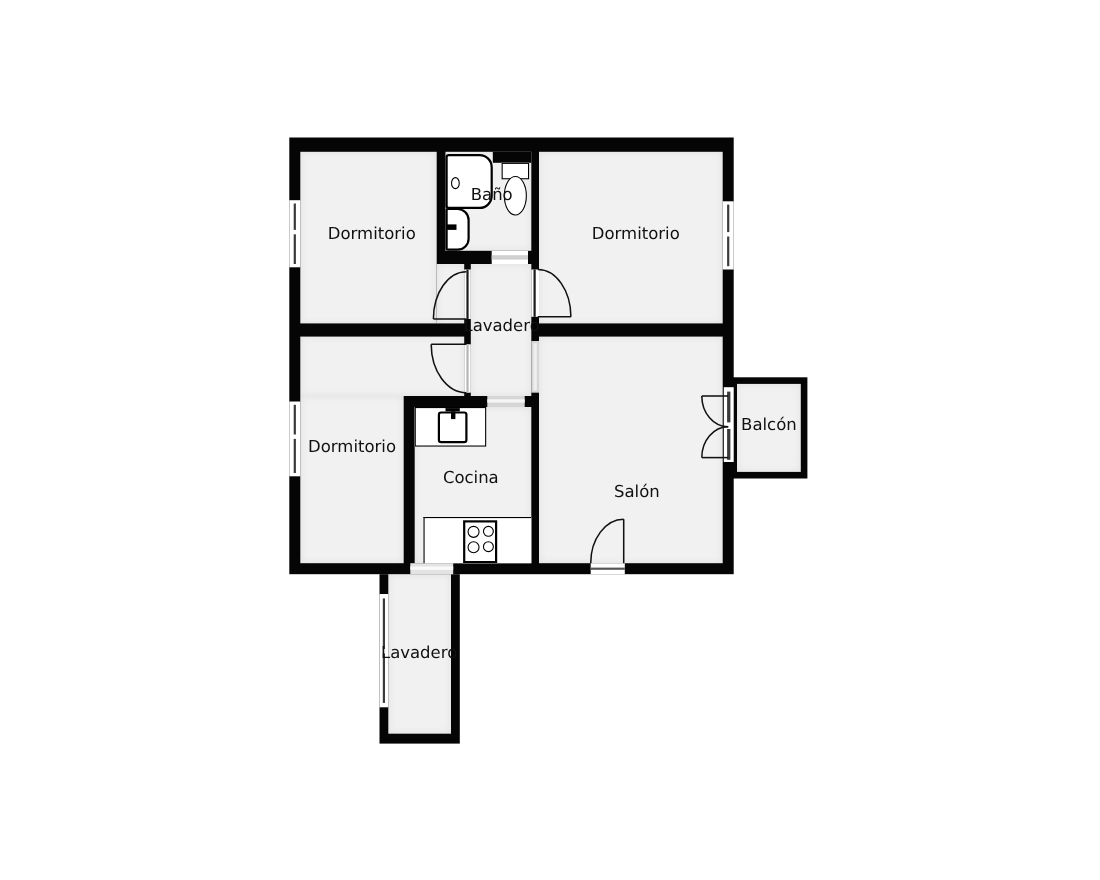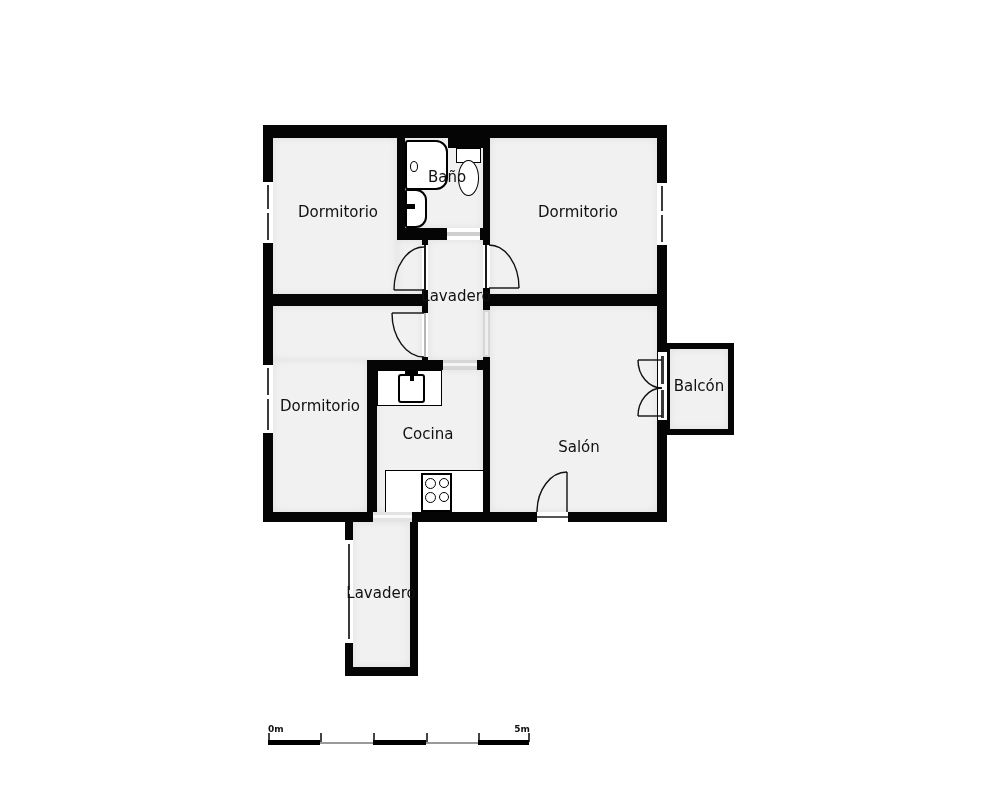--- a/index.html
+++ b/index.html
@@ -205,29 +205,14 @@
   <div class="abs lbl" id="lbl-dtl">Dormitorio</div>
   <div class="abs lbl" id="lbl-bano">Baño</div>
   <div class="abs lbl" id="lbl-dtr">Dormitorio</div>
   <div class="abs lbl" id="lbl-pasillo">Lavadero</div>
   <div class="abs lbl" id="lbl-dbl">Dormitorio</div>
   <div class="abs lbl" id="lbl-cocina">Cocina</div>
   <div class="abs lbl" id="lbl-salon">Salón</div>
   <div class="abs lbl" id="lbl-balcon">Balcón</div>
   <div class="abs lbl" id="lbl-lavadero">Lavadero</div>
 
-  <div class="abs" id="scalebar">
-    <div class="abs sb-lbl" id="sb-0">0m</div>
-    <div class="abs sb-lbl" id="sb-5">5m</div>
-    <div class="abs sb-tick" id="tk0"></div>
-    <div class="abs sb-tick" id="tk1"></div>
-    <div class="abs sb-tick" id="tk2"></div>
-    <div class="abs sb-tick" id="tk3"></div>
-    <div class="abs sb-tick" id="tk4"></div>
-    <div class="abs sb-tick" id="tk5"></div>
-    <div class="abs sb-seg" id="sg1"></div>
-    <div class="abs sb-thin" id="sg2"></div>
-    <div class="abs sb-seg" id="sg3"></div>
-    <div class="abs sb-thin" id="sg4"></div>
-    <div class="abs sb-seg" id="sg5"></div>
-  </div>
 
 </div>
 
 </body></html>

